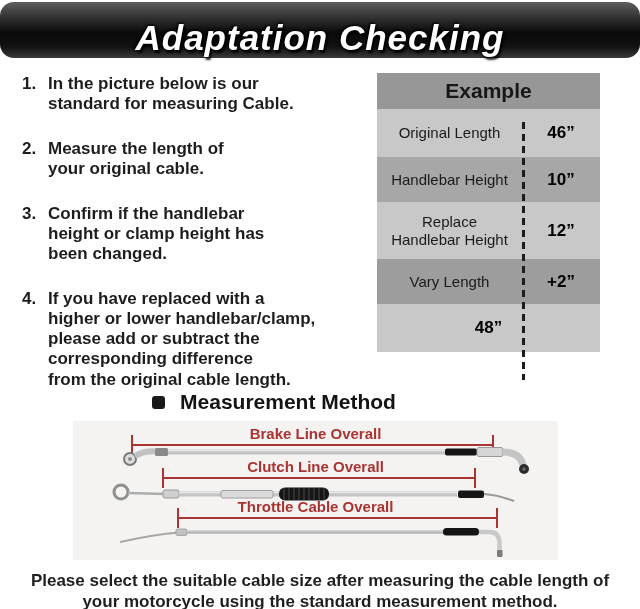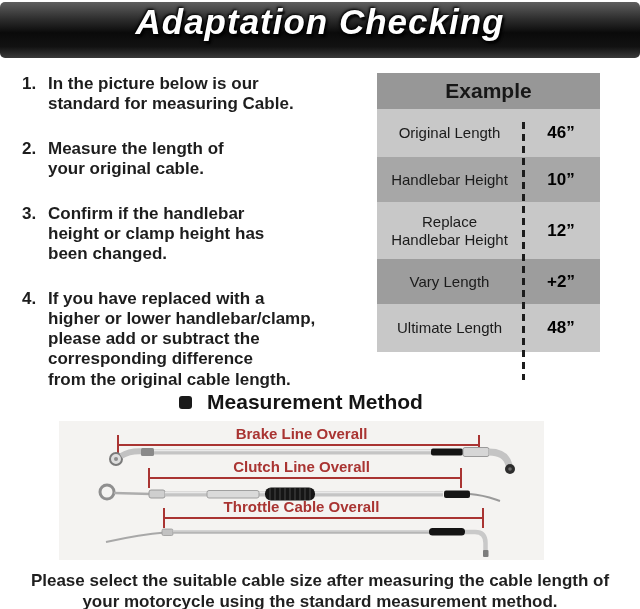--- a/index.html
+++ b/index.html
@@ -7,23 +7,23 @@
     width:640px;height:609px;position:relative;overflow:hidden;
     background:#ffffff;
     font-family:"Liberation Sans", sans-serif;
     color:#1c1c1c;
   }
   .pre{white-space:pre-line;}
 
   
   .banner{
     position:absolute;left:0;top:2px;width:640px;height:56px;
-    border-radius:5px;
+    border-radius:14px;
     background:linear-gradient(180deg,#5f5f5f 0%,#2e2e2e 30%,#0a0a0a 55%,#121212 80%,#3a3a3a 100%);
-    display:flex;align-items:flex-start;justify-content:center;
+    display:flex;align-items:flex-end;justify-content:center;
   }
   .banner-title{
     color:#ffffff;font-size:35px;font-weight:bold;font-style:italic;
     letter-spacing:1px;
     text-shadow:0 0 4px rgba(0,0,0,.95), 2px 3px 2px rgba(0,0,0,.8), -1px -1px 2px rgba(0,0,0,.8);
   }
 
   
   .instructions{position:absolute;left:22px;top:74px;width:350px;}
   .instr{display:flex;margin-bottom:25px;font-size:17px;font-weight:bold;line-height:1.18;color:#1d1d1d;}
@@ -47,28 +47,28 @@
   .bg-mid{background:#a7a7a7;}
   .bg-dark{background:#9d9d9d;}
   .t-divider{
     position:absolute;left:145px;top:49px;width:2.5px;height:258px;
     background:repeating-linear-gradient(180deg,#1c1c1c 0 7px,transparent 7px 12px);
   }
 
   
   .mm-heading{
     position:absolute;left:0;top:388px;width:548px;height:28px;
-    display:flex;align-items:center;justify-content:center;margin-left:27px;
+    display:flex;align-items:center;justify-content:center;
   }
   .mm-bullet{width:13px;height:13px;border-radius:3px;background:#1a1a1a;margin-right:15px;}
   .mm-text{font-size:21px;font-weight:bold;color:#141414;}
 
   
   .figure{
-    position:absolute;left:59px;top:421px;width:485px;height:139px;
+    position:absolute;left:73px;top:421px;width:485px;height:139px;
     background:#f4f3f1;
   }
   .figure svg{position:absolute;left:0;top:0;}
   .dim-label{
     position:absolute;width:100%;text-align:center;
     font-size:15px;font-weight:bold;color:#a93432;line-height:1;
   }
   .lbl-brake{top:5px;}
   .lbl-clutch{top:38px;}
   .lbl-throttle{top:78px;}
@@ -127,21 +127,20 @@
   <div class="t-row h55 bg-light">
     <div class="t-label pre">Replace
 Handlebar Height</div>
     <div class="t-value">12”</div>
   </div>
   <div class="t-row h45 bg-dark">
     <div class="t-label pre">Vary Length</div>
     <div class="t-value">+2”</div>
   </div>
   <div class="t-row h48 bg-light">
-    <div class="t-label pre">Ultimate Length</div>
     <div class="t-value">48”</div>
   </div>
 
   <div class="t-divider"></div>
 </div>
 
 <div class="mm-heading">
   <span class="mm-bullet"></span>
   <span class="mm-text">Measurement Method</span>
 </div>

